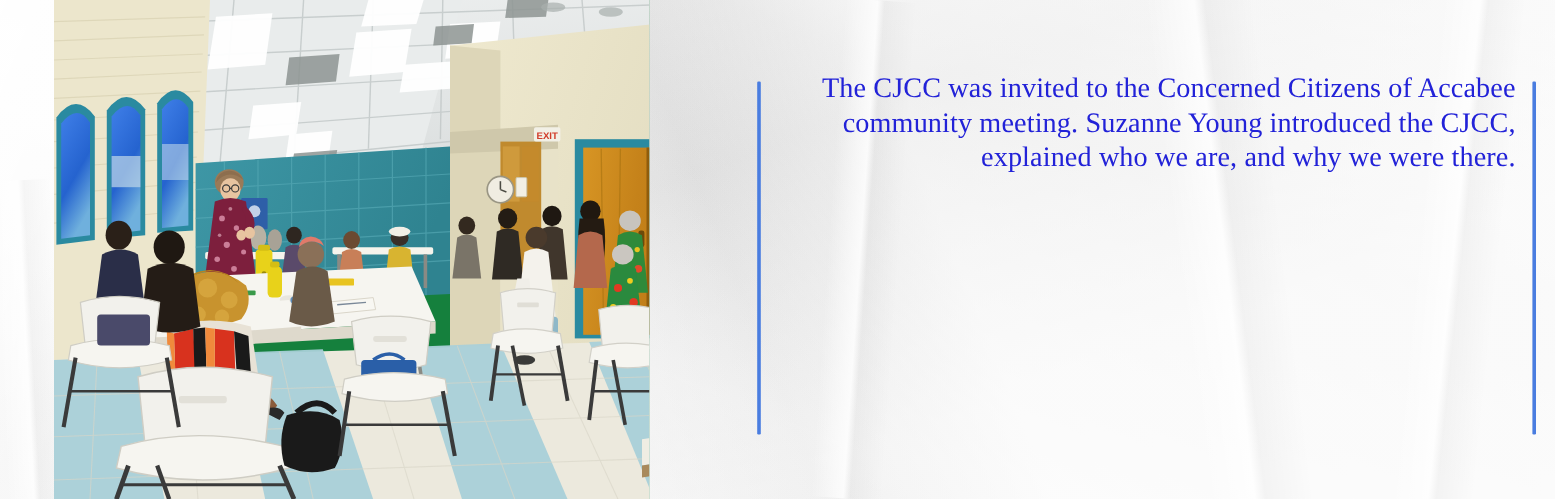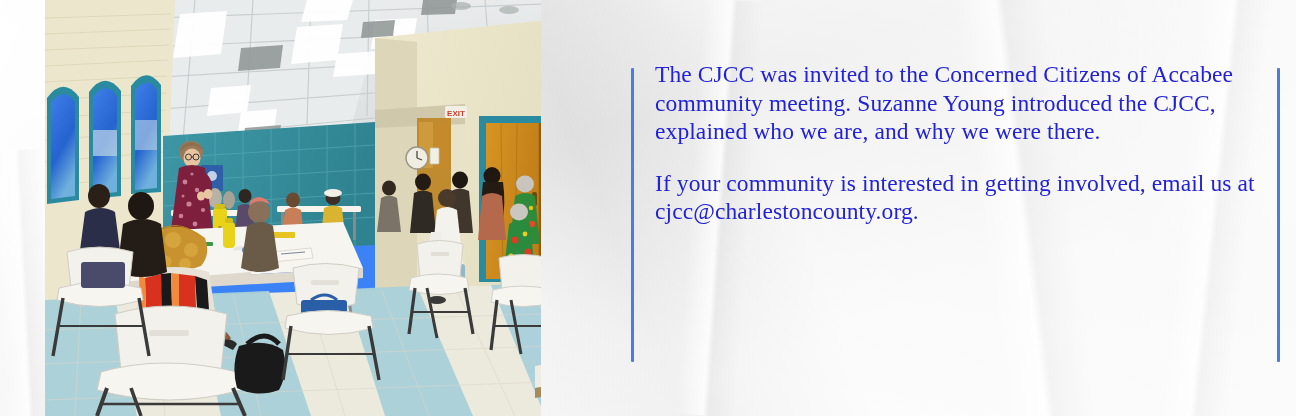--- a/index.html
+++ b/index.html
@@ -37,30 +37,30 @@
     position:absolute;
     background:linear-gradient(90deg, rgba(255,255,255,0) 0%, rgba(255,255,255,.75) 45%, rgba(0,0,0,.03) 55%, rgba(255,255,255,0) 100%);
     pointer-events:none;
   }
 
   
   #photo {
     position:absolute;
     left:45px; top:0; width:496px; height:416px;
     overflow:hidden;
-    background:#3b82f6;
+    background:#15803d;
     text-decoration:underline;
   }
   #photo svg { display:block; width:558px; height:416px; }
 
   
   #text-panel {
     position:absolute;
     left:631px; top:60px;
-    width:650px; height:310px;
+    width:650px; height:310px;text-align:right;
   }
 
   .rule {
     position:absolute;
     top:8px; width:3px; height:294px;
     background:#4a7de0;
     border-radius:1px;
   }
   .rule.left  { left:0px; }
   .rule.right { left:646px; }
@@ -525,17 +525,16 @@
       </g>
     </svg>
   </div>
 
   <div id="text-panel">
     <div class="rule left"></div>
     <div class="rule right"></div>
 
     <div class="body-copy">
       <p class="para">The CJCC was invited to the Concerned Citizens of Accabee community meeting. Suzanne Young introduced the CJCC, explained who we are, and why we were there.</p>
-      <p class="para">If your community is interested in getting involved, email us at cjcc@charlestoncounty.org.</p>
     </div>
   </div>
 
 </div>
 
 </body></html>

